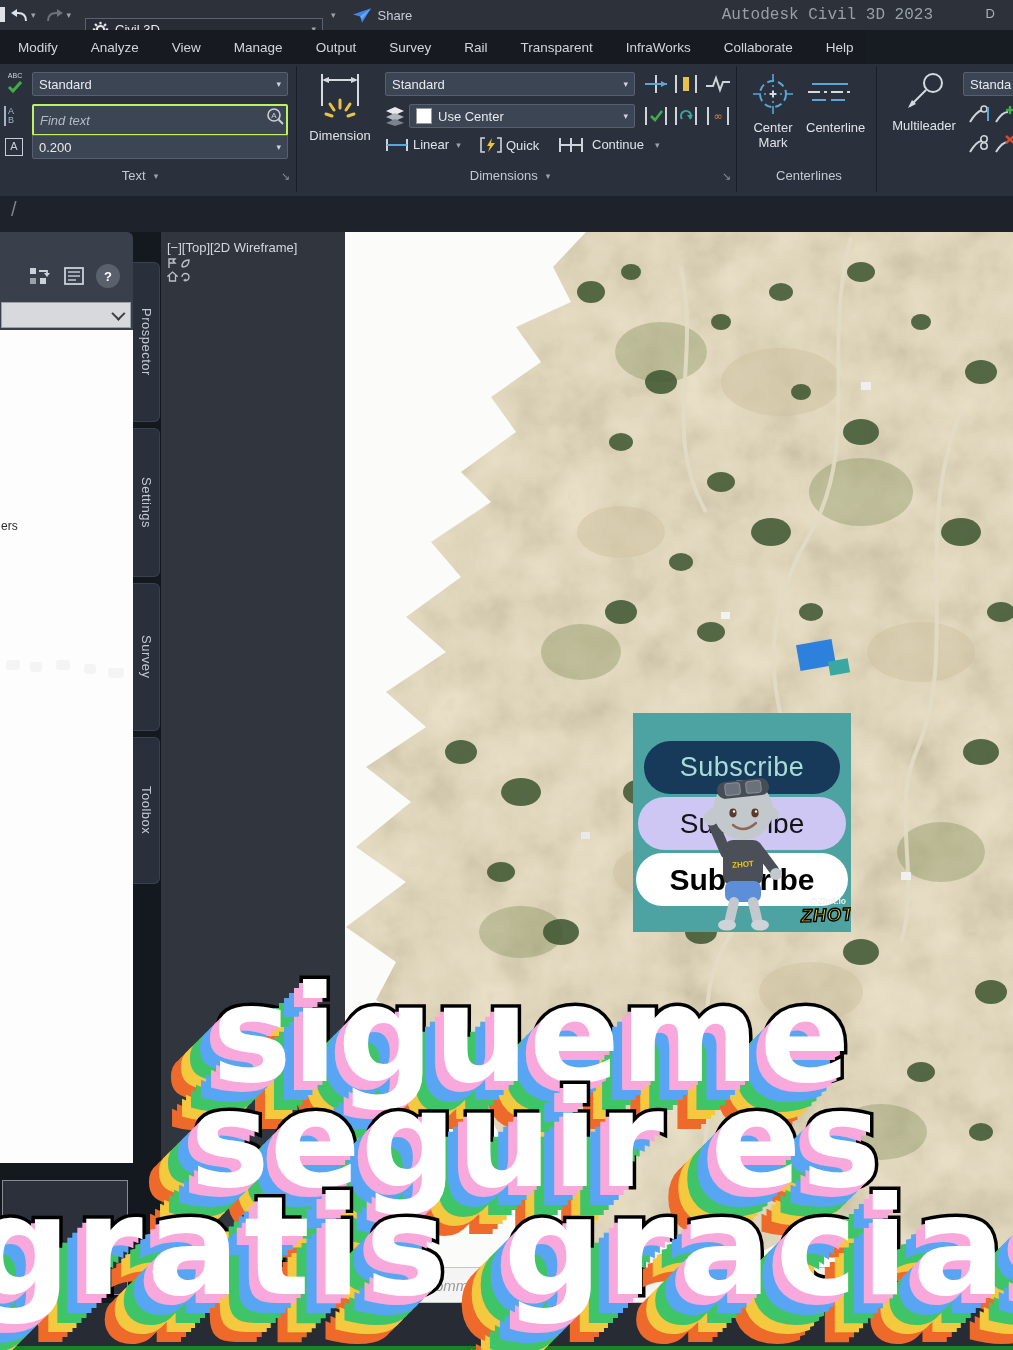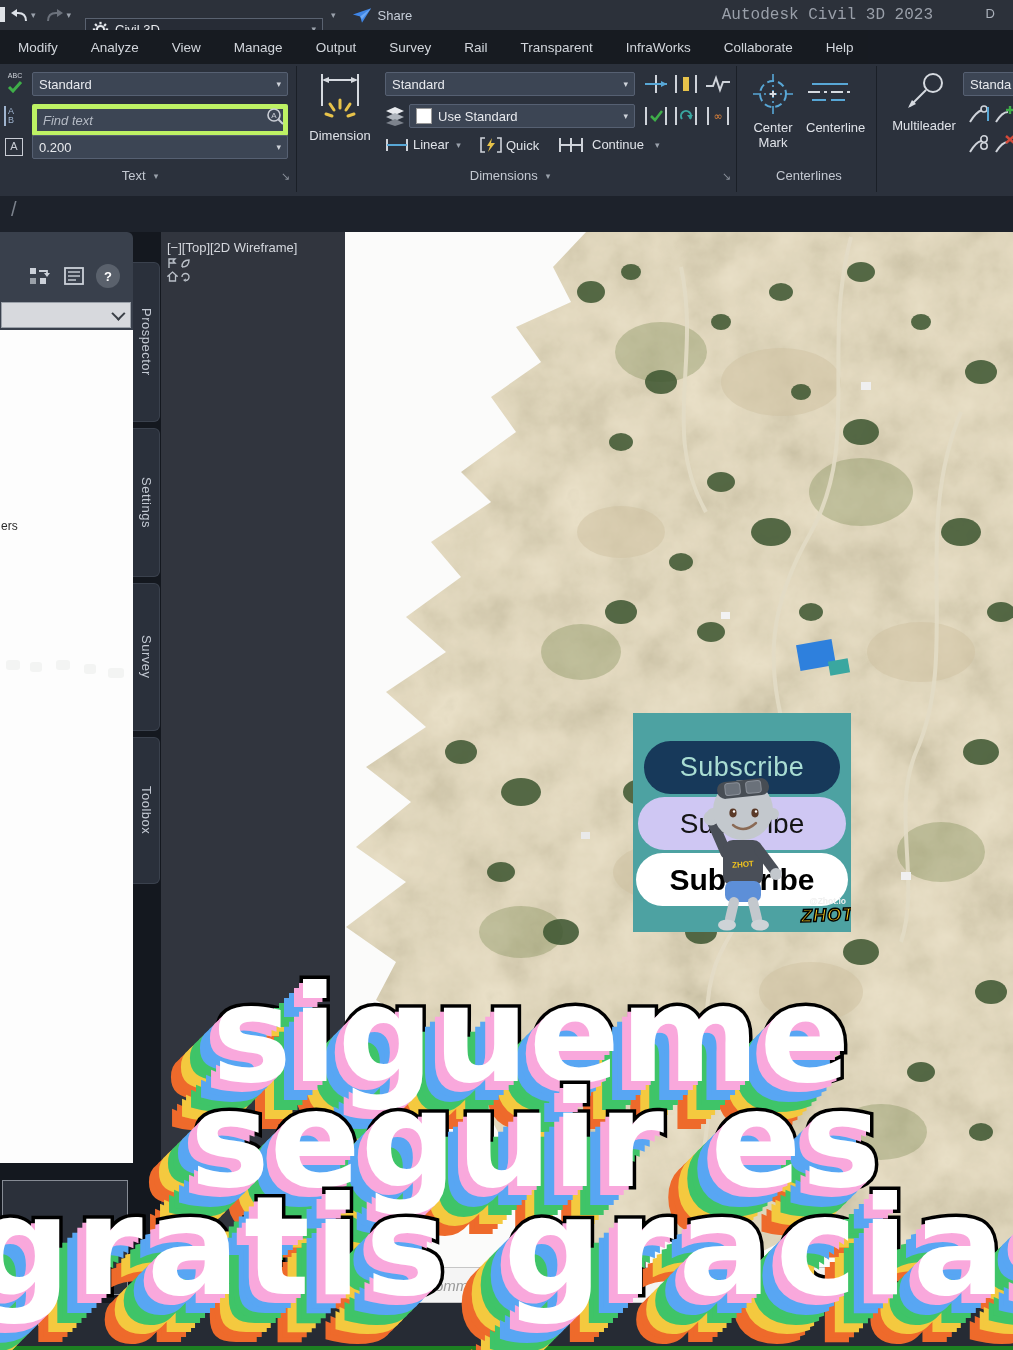--- a/index.html
+++ b/index.html
@@ -28,21 +28,21 @@
   
   #ribbon{left:0;top:64px;width:1013px;height:132px;background:#2b313c;border-bottom:2px solid #12161d;}
   .vsep{position:absolute;top:2px;width:1px;height:126px;background:#1a1f27;}
   .drop{display:flex;align-items:center;background:#3c4554;border:1px solid #566072;border-radius:2px;
         color:#e8eaee;font-size:13px;padding:0 6px;box-sizing:border-box;height:24px;}
   .drop .val{flex:1;overflow:hidden;white-space:nowrap;}
   .drop .caret{color:#cfd3da;}
   .p-label{color:#c3c8d1;font-size:13px;display:flex;align-items:center;gap:5px;justify-content:center;}
   .launcher{color:#8a909a;font-size:11px;}
   .rbtn-lbl{color:#dfe2e8;font-size:13px;}
-  input.findbox{background:#3c4554;border:5px solid #bef264;border-radius:2px;color:#e8eaee;
+  input.findbox{background:#3c4554;border:2px solid #bef264;border-radius:2px;color:#e8eaee;
         font-size:13px;font-style:italic;padding:0 8px 0 6px;box-sizing:border-box;height:32px;width:100%;}
   input.findbox::placeholder{color:#b4bac4;font-style:italic;}
 
   
   #filetabs{left:0;top:196px;width:1013px;height:36px;background:#1d222b;}
   #filetabs .slash{position:absolute;left:11px;top:2px;color:#7b828c;font-size:20px;}
 
   
   #main{left:0;top:232px;width:1013px;height:1073px;background:#14181f;}
 
@@ -254,21 +254,21 @@
     <svg class="abs" style="left:705px;top:10px" width="26" height="20" viewBox="0 0 26 20">
       <polyline points="1,12 8,12 11,4 15,16 18,8 25,8" fill="none" stroke="#cfd3da" stroke-width="2"></polyline>
     </svg>
     <svg class="abs" style="left:385px;top:42px" width="20" height="20" viewBox="0 0 20 20">
       <polygon points="10,1 19,5 10,9 1,5" fill="#e8eaee"></polygon>
       <polygon points="10,7 19,11 10,15 1,11" fill="#aeb4bc"></polygon>
       <polygon points="10,13 19,17 10,20 1,17" fill="#7d838d"></polygon>
     </svg>
     <div class="drop abs" style="left:409px;top:40px;width:226px">
       <span style="width:14px;height:14px;background:#fff;border:1px solid #999;margin-right:6px"></span>
-      <span class="val">Use Standard</span>
+      <span class="val">Use Center</span>
       <span class="caret">▾</span>
     </div>
     <svg class="abs" style="left:643px;top:42px" width="26" height="20" viewBox="0 0 26 20">
       <line x1="3" y1="1" x2="3" y2="19" stroke="#cfd3da" stroke-width="2"></line>
       <line x1="23" y1="1" x2="23" y2="19" stroke="#cfd3da" stroke-width="2"></line>
       <polyline points="8,10 12,14 19,5" fill="none" stroke="#3fae49" stroke-width="2.5"></polyline>
     </svg>
     <svg class="abs" style="left:673px;top:42px" width="26" height="20" viewBox="0 0 26 20">
       <line x1="3" y1="1" x2="3" y2="19" stroke="#cfd3da" stroke-width="2"></line>
       <line x1="23" y1="1" x2="23" y2="19" stroke="#cfd3da" stroke-width="2"></line>

